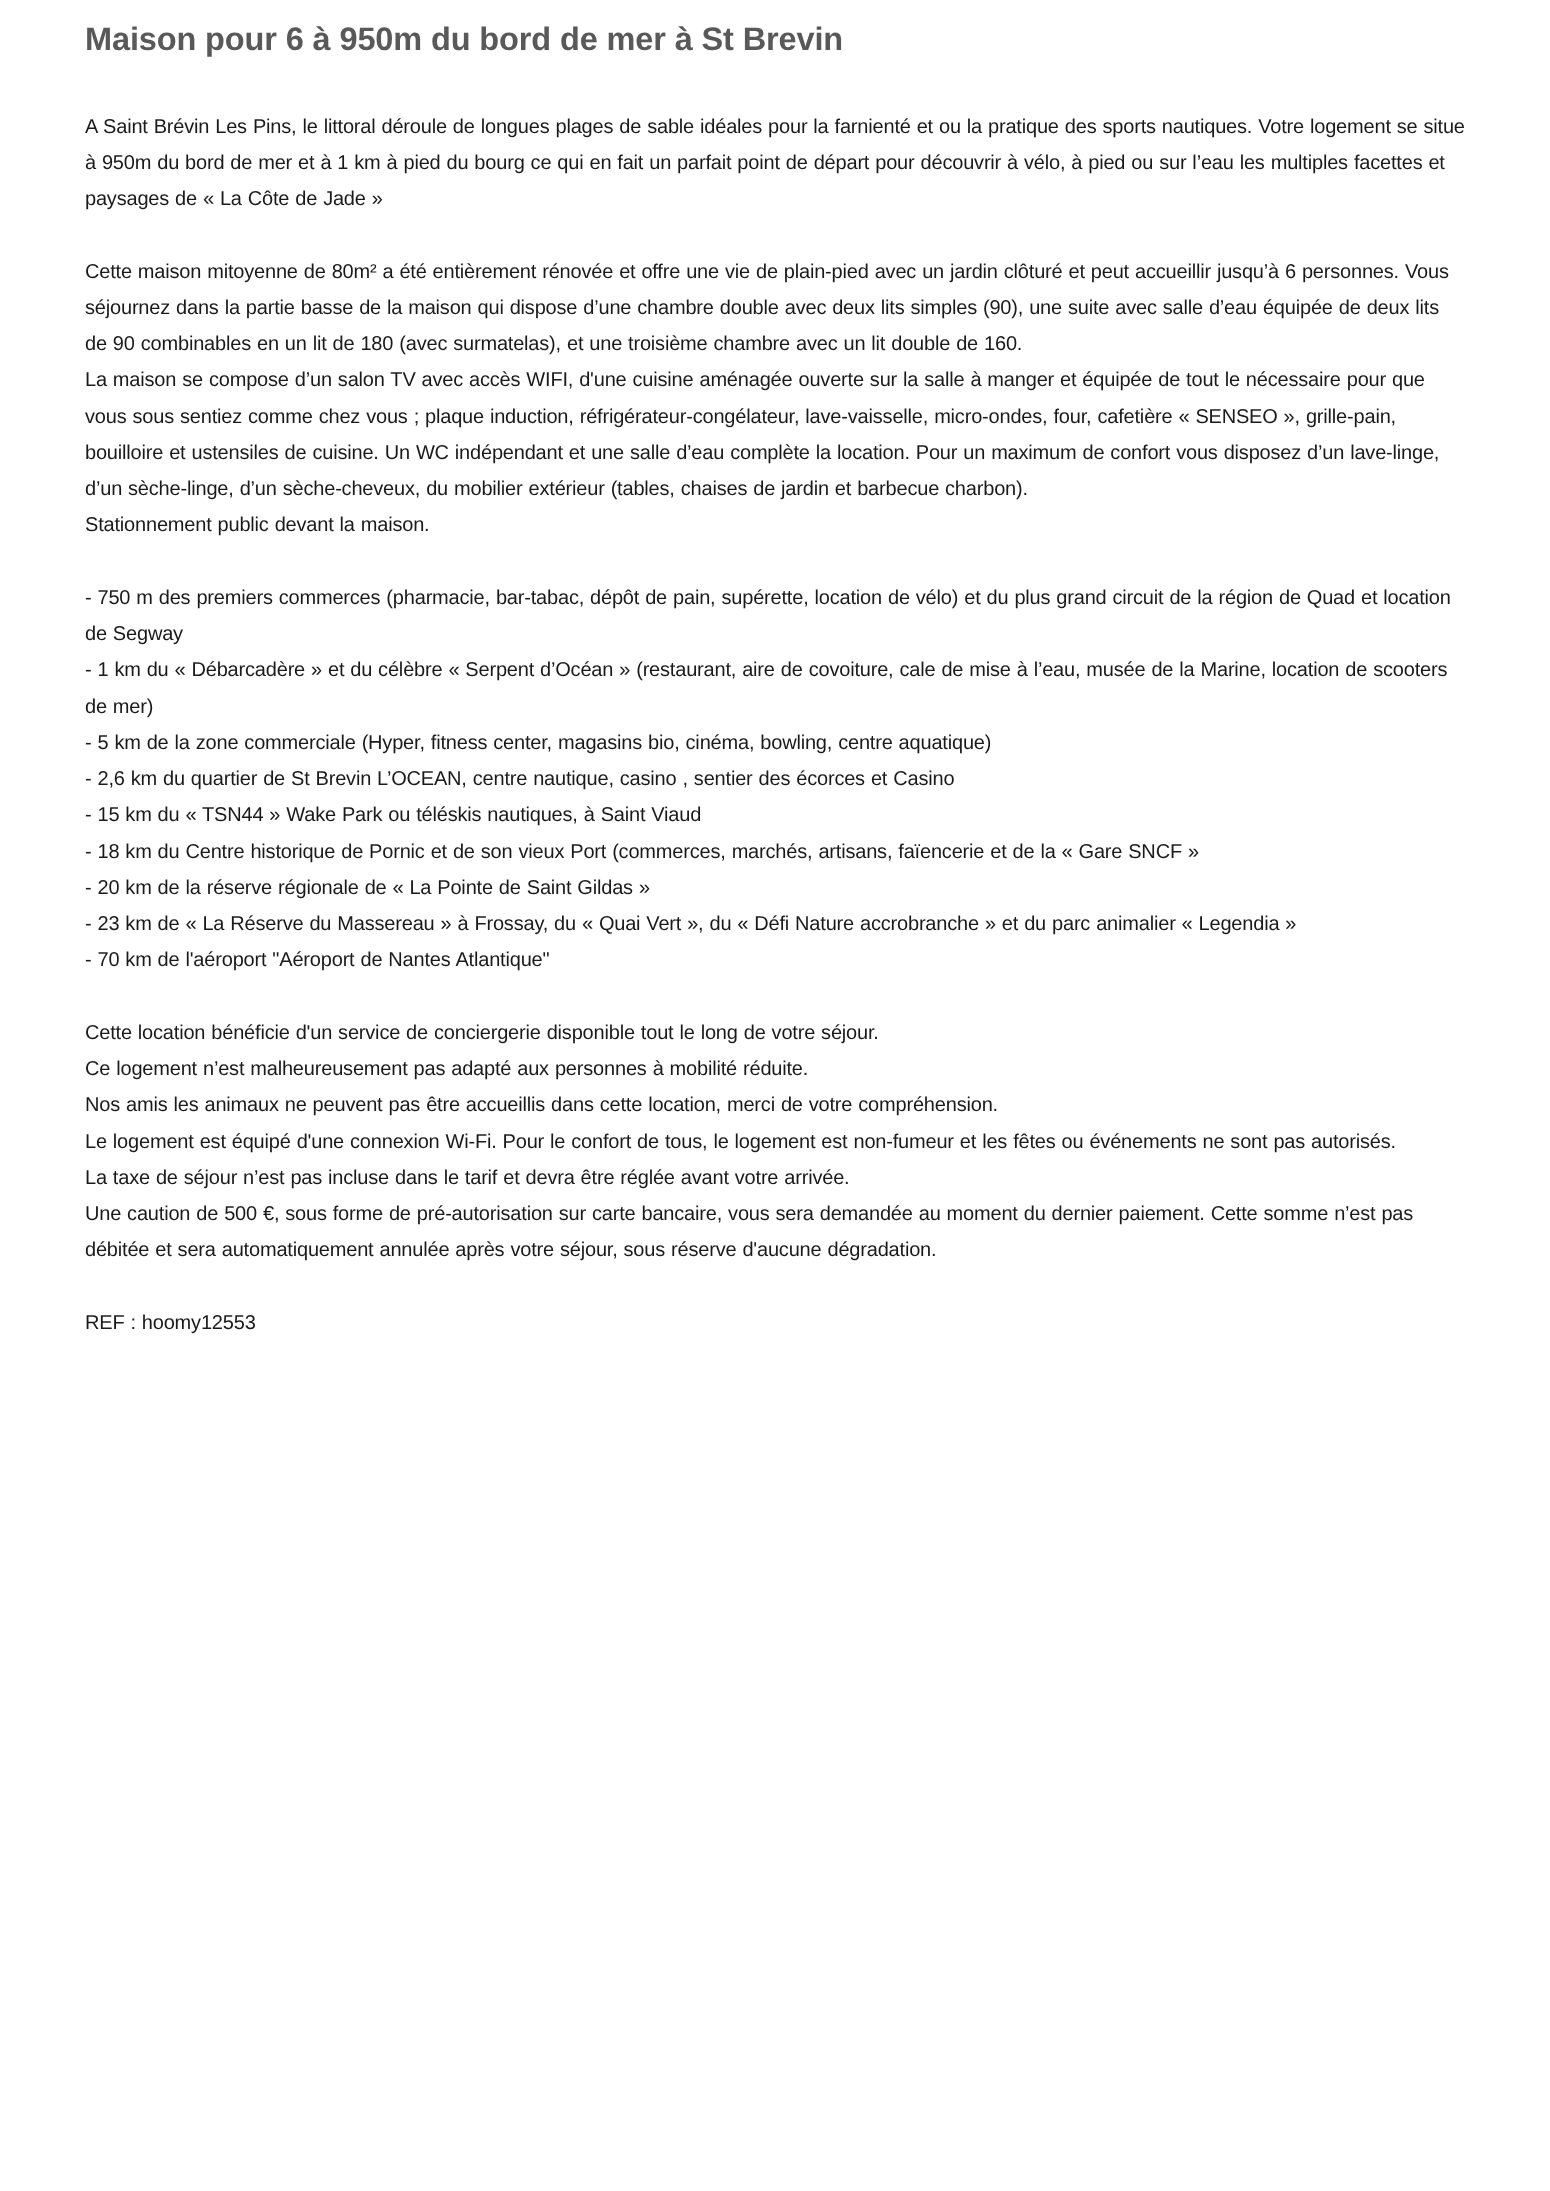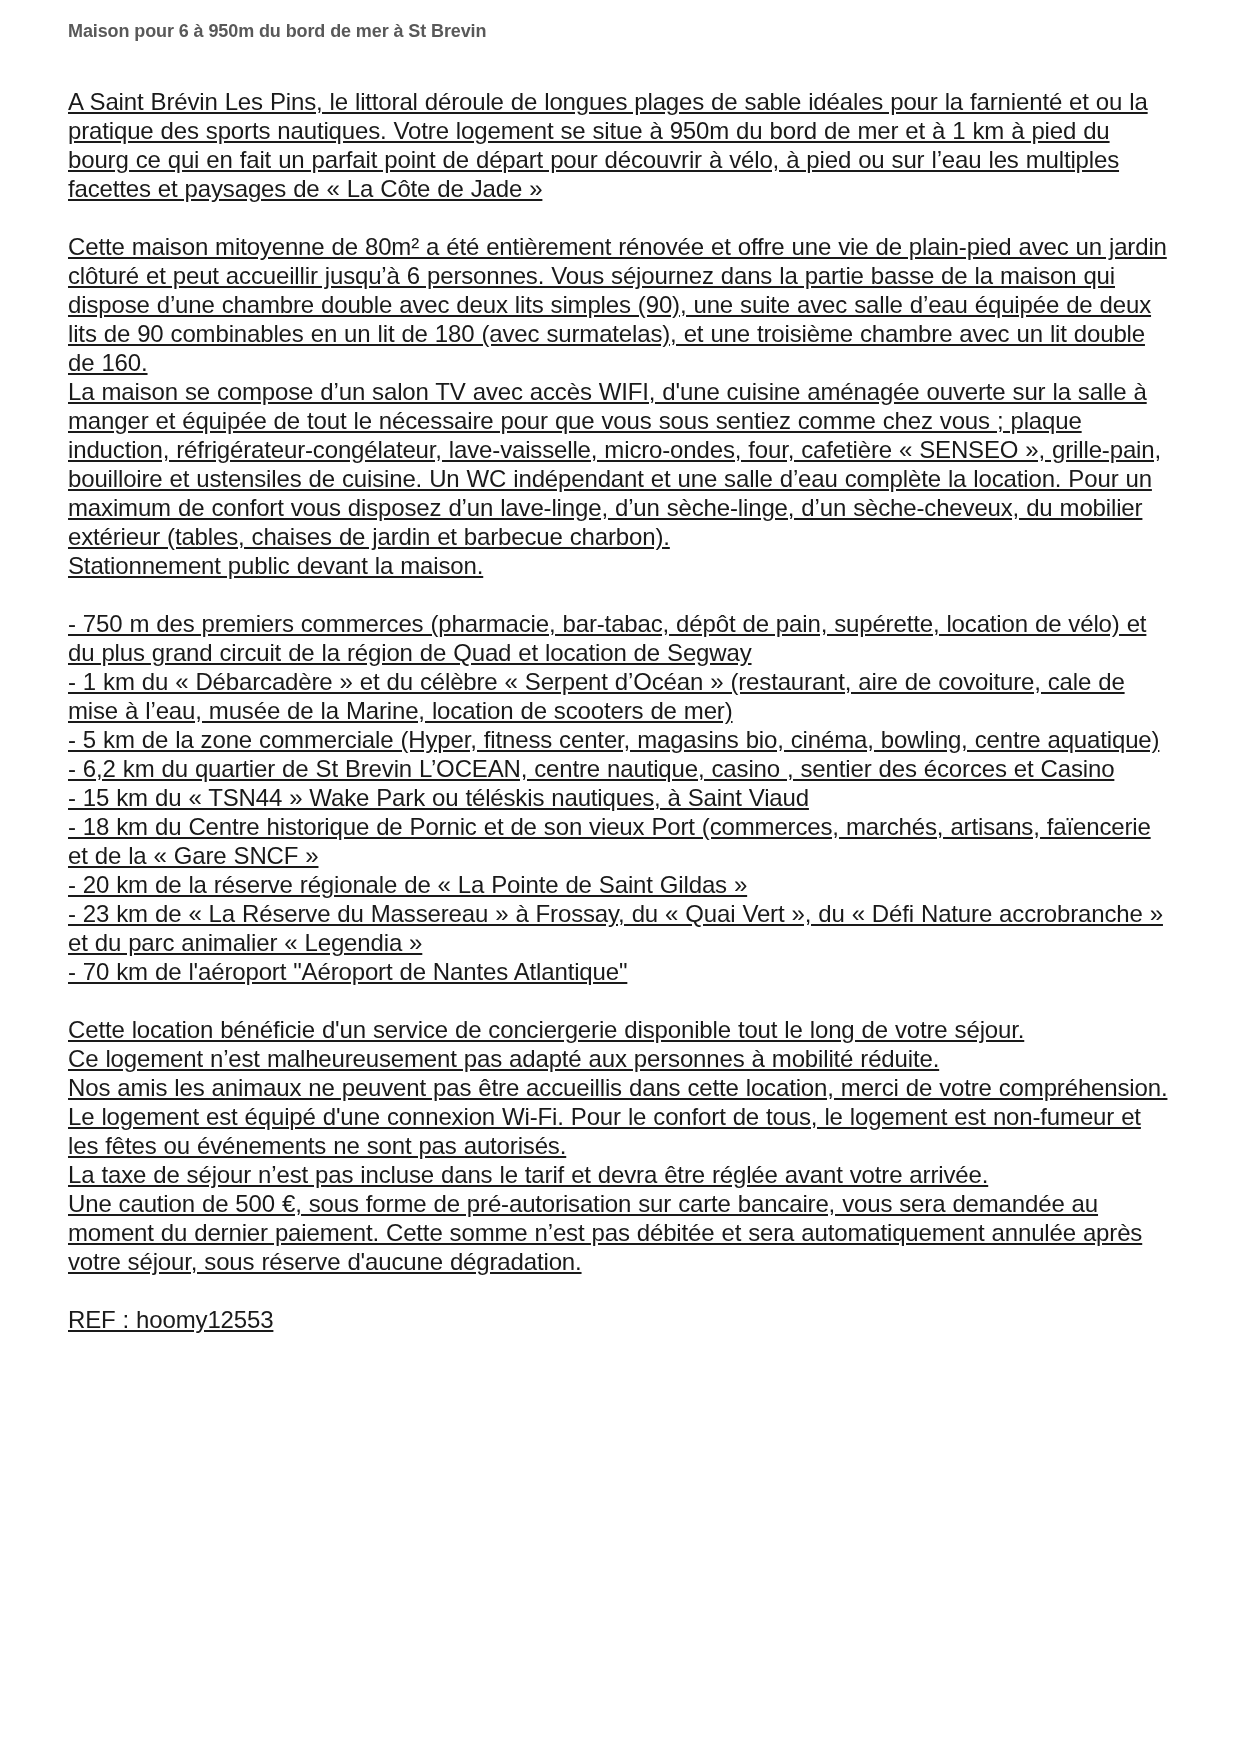--- a/index.html
+++ b/index.html
@@ -13,33 +13,32 @@
     overflow: hidden;
     font-family: "Liberation Sans", sans-serif;
     color: #1a1a1a;
   }
   .page {
     padding: 16px 68px 0 68px;
     box-sizing: border-box;
   }
   .title {
     margin: 0;
-    font-size: 18px;
+    font-size: 26px;
     font-weight: 700;
     color: #595959;
     line-height: 30px;
     letter-spacing: -0.1px;
   }
   p {
     margin: 0;
-    font-size: 24px;
+    font-size: 16px;
     line-height: 29px;
     letter-spacing: -0.15px;
     word-spacing: 0.5px;
-    text-decoration: underline;
   }
   .gap { height: 29px; }
   .gap-lg { height: 41px; }
 </style>
 </head>
 <body>
 
 <div class="page">
 
   <h1 class="title">Maison pour 6 à 950m du bord de mer à St Brevin</h1>
@@ -52,21 +51,21 @@
 
   <p>Cette maison mitoyenne de 80m² a été entièrement rénovée et offre une vie de plain-pied avec un jardin clôturé et peut accueillir jusqu’à 6 personnes. Vous séjournez dans la partie basse de la maison qui dispose d’une chambre double avec deux lits simples (90), une suite avec salle d’eau équipée de deux lits de 90 combinables en un lit de 180 (avec surmatelas), et une troisième chambre avec un lit double de 160.</p>
   <p>La maison se compose d’un salon TV avec accès WIFI, d'une cuisine aménagée ouverte sur la salle à manger et équipée de tout le nécessaire pour que vous sous sentiez comme chez vous ; plaque induction, réfrigérateur-congélateur, lave-vaisselle, micro-ondes, four, cafetière « SENSEO », grille-pain, bouilloire et ustensiles de cuisine. Un WC indépendant et une salle d’eau complète la location. Pour un maximum de confort vous disposez d’un lave-linge, d’un sèche-linge, d’un sèche-cheveux, du mobilier extérieur (tables, chaises de jardin et barbecue charbon).</p>
   <p>Stationnement public devant la maison.</p>
 
   <div class="gap"></div>
 
   <p>- 750 m des premiers commerces (pharmacie, bar-tabac, dépôt de pain, supérette, location de vélo) et du plus grand circuit de la région de Quad et location de Segway</p>
   <p>- 1 km du « Débarcadère » et du célèbre « Serpent d’Océan » (restaurant, aire de covoiture, cale de mise à l’eau, musée de la Marine, location de scooters de mer)</p>
   <p>- 5 km de la zone commerciale (Hyper, fitness center, magasins bio, cinéma, bowling, centre aquatique)</p>
-  <p>- 6,2 km du quartier de St Brevin L’OCEAN, centre nautique, casino , sentier des écorces et Casino</p>
+  <p>- 2,6 km du quartier de St Brevin L’OCEAN, centre nautique, casino , sentier des écorces et Casino</p>
   <p>- 15 km du « TSN44 » Wake Park ou téléskis nautiques, à Saint Viaud</p>
   <p>- 18 km du Centre historique de Pornic et de son vieux Port (commerces, marchés, artisans, faïencerie et de la « Gare SNCF »</p>
   <p>- 20 km de la réserve régionale de « La Pointe de Saint Gildas »</p>
   <p>- 23 km de « La Réserve du Massereau » à Frossay, du « Quai Vert », du « Défi Nature accrobranche » et du parc animalier « Legendia »</p>
   <p>- 70 km de l'aéroport "Aéroport de Nantes Atlantique"</p>
 
   <div class="gap"></div>
 
   <p>Cette location bénéficie d'un service de conciergerie disponible tout le long de votre séjour.</p>
   <p>Ce logement n’est malheureusement pas adapté aux personnes à mobilité réduite.</p>

